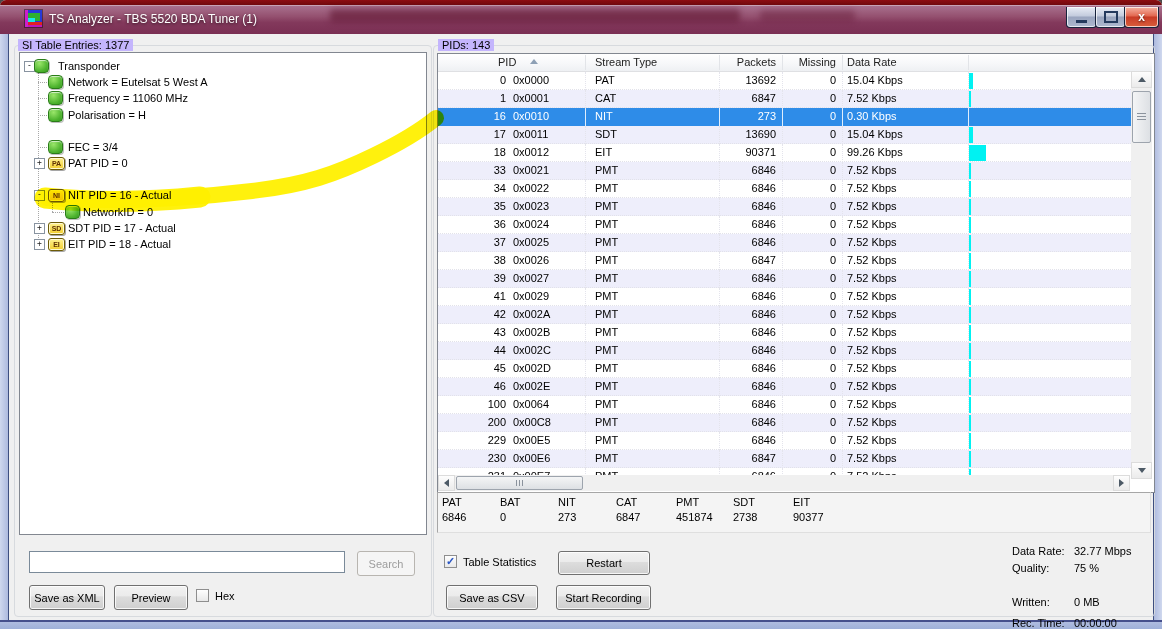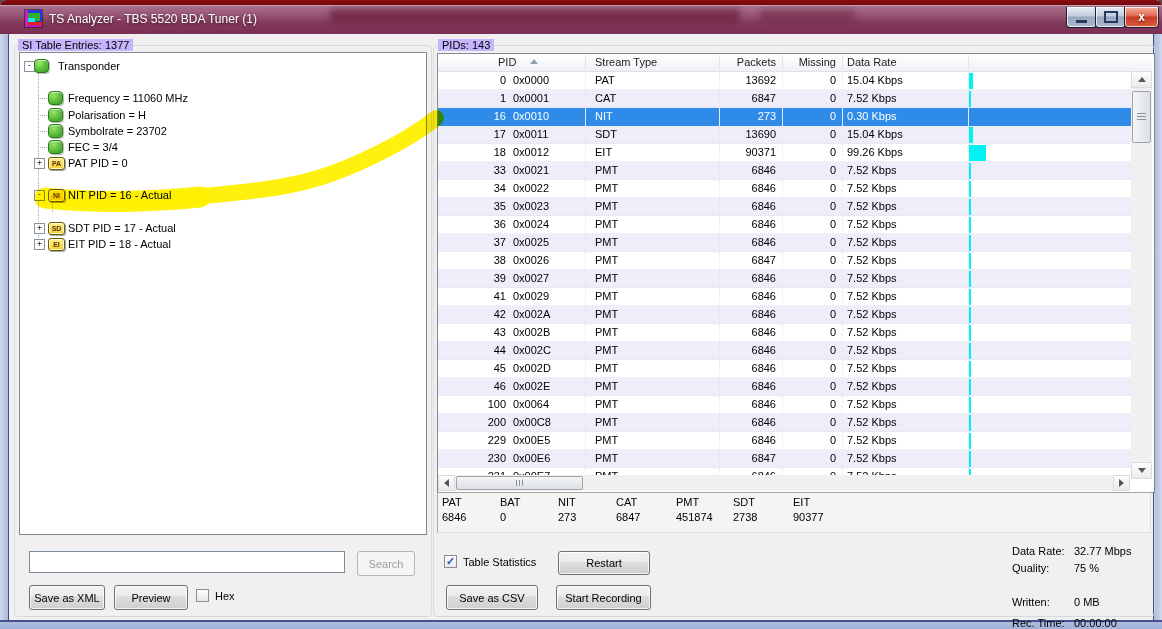--- a/index.html
+++ b/index.html
@@ -111,49 +111,54 @@
   <div class="abs groupbox" style="left:14px;top:45px;width:416px;height:570px;"></div>
   <div class="abs grouplabel" style="left:18px;top:39px;">SI Table Entries: 1377</div>
   <div class="abs" id="tree">
       <div class="tdot" style="left: 18px; top: 18px; height: 173px;"></div>
       <div class="tdot" style="left: 32px; top: 150px; height: 9px;"></div>
       <div class="tree-row" style="top: 5px;">
         <div class="expander" style="left: 4px;">-</div>
         <div class="ticon-green" style="left: 14px;"></div>
         <span class="tree-label" style="left: 38px;">Transponder</span>
       </div>
+      <div class="tree-row" style="top: 21px;">
+        <div class="tdot-h" style="left: 18px; top: 8px; width: 9px;"></div>
+        <div class="ticon-green" style="left: 28px;"></div>
+        <span class="tree-label" style="left: 48px;">Network = Eutelsat 5 West A</span>
+      </div>
       <div class="tree-row" style="top: 37px;">
         <div class="tdot-h" style="left: 18px; top: 8px; width: 9px;"></div>
         <div class="ticon-green" style="left: 28px;"></div>
         <span class="tree-label" style="left: 48px;">Frequency = 11060 MHz</span>
       </div>
       <div class="tree-row" style="top: 54px;">
         <div class="tdot-h" style="left: 18px; top: 8px; width: 9px;"></div>
         <div class="ticon-green" style="left: 28px;"></div>
         <span class="tree-label" style="left: 48px;">Polarisation = H</span>
       </div>
-      <div class="tree-row" style="top: 70px;">
-        <div class="tdot-h" style="left: 18px; top: 8px; width: 9px;"></div>
-        <div class="ticon-green" style="left: 28px;"></div>
-        <span class="tree-label" style="left: 48px;">Symbolrate = 23702</span>
-      </div>
       <div class="tree-row" style="top: 86px;">
         <div class="tdot-h" style="left: 18px; top: 8px; width: 9px;"></div>
         <div class="ticon-green" style="left: 28px;"></div>
         <span class="tree-label" style="left: 48px;">FEC = 3/4</span>
       </div>
       <div class="tree-row" style="top: 102px;">
         <div class="expander" style="left: 14px;">+</div>
         <div class="ticon-tbl" style="left: 28px;">PA</div>
         <span class="tree-label" style="left: 48px;">PAT PID = 0</span>
       </div>
       <div class="tree-row" style="top: 134px;">
         <div class="expander" style="left: 14px;">-</div>
         <div class="ticon-tbl" style="left: 28px;">NI</div>
         <span class="tree-label" style="left: 48px;">NIT PID = 16 - Actual</span>
+      </div>
+      <div class="tree-row" style="top: 151px;">
+        <div class="tdot-h" style="left: 32px; top: 8px; width: 12px;"></div>
+        <div class="ticon-green" style="left: 45px;"></div>
+        <span class="tree-label" style="left: 63px;">NetworkID = 0</span>
       </div>
       <div class="tree-row" style="top: 167px;">
         <div class="expander" style="left: 14px;">+</div>
         <div class="ticon-tbl" style="left: 28px;">SD</div>
         <span class="tree-label" style="left: 48px;">SDT PID = 17 - Actual</span>
       </div>
       <div class="tree-row" style="top: 183px;">
         <div class="expander" style="left: 14px;">+</div>
         <div class="ticon-tbl" style="left: 28px;">EI</div>
         <span class="tree-label" style="left: 48px;">EIT PID = 18 - Actual</span>

